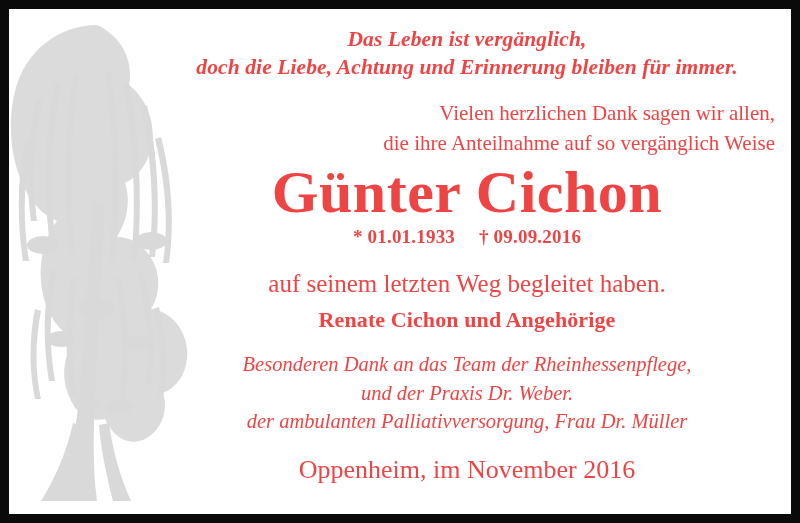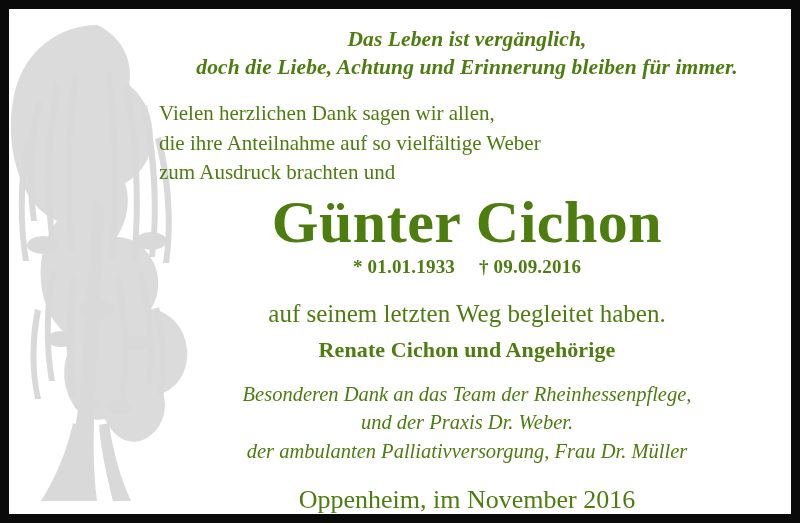--- a/index.html
+++ b/index.html
@@ -35,38 +35,38 @@
     height: 505px;
     pointer-events: none;
   }
   .content {
     position: absolute;
     left: 150px;
     right: 16px;
     top: 0;
     bottom: 0;
     text-align: center;
-    color: #4d7c0f;
+    color: #ef4444;
   }
   .verse {
     margin-top: 16px;
     font-style: italic;
     font-size: 21.5px;
     line-height: 1.32;
     font-weight: 600;
     letter-spacing: 0.1px;
   }
   .verse .l2 {
     display: block;
   }
   .thanks {
     margin-top: 17px;
     font-size: 21px;
     line-height: 1.42;
-    text-align: left;
+    text-align: right;
   }
   .thanks span {
     display: block;
   }
   .name {
     margin-top: 3px;
     font-size: 60px;
     font-weight: 700;
     letter-spacing: 0.5px;
     line-height: 1.05;
@@ -152,22 +152,21 @@
 
     <div class="content">
 
       <div class="verse">
         <span>Das Leben ist vergänglich,</span>
         <span class="l2">doch die Liebe, Achtung und Erinnerung bleiben für immer.</span>
       </div>
 
       <div class="thanks">
         <span>Vielen herzlichen Dank sagen wir allen,</span>
-        <span>die ihre Anteilnahme auf so vielfältige Weber</span>
-        <span>zum Ausdruck brachten und</span>
+        <span>die ihre Anteilnahme auf so vergänglich Weise</span>
       </div>
 
       <div class="name">Günter Cichon</div>
 
       <div class="dates">
         <span>* 01.01.1933</span>
         <span class="sep"></span>
         <span>† 09.09.2016</span>
       </div>
 

